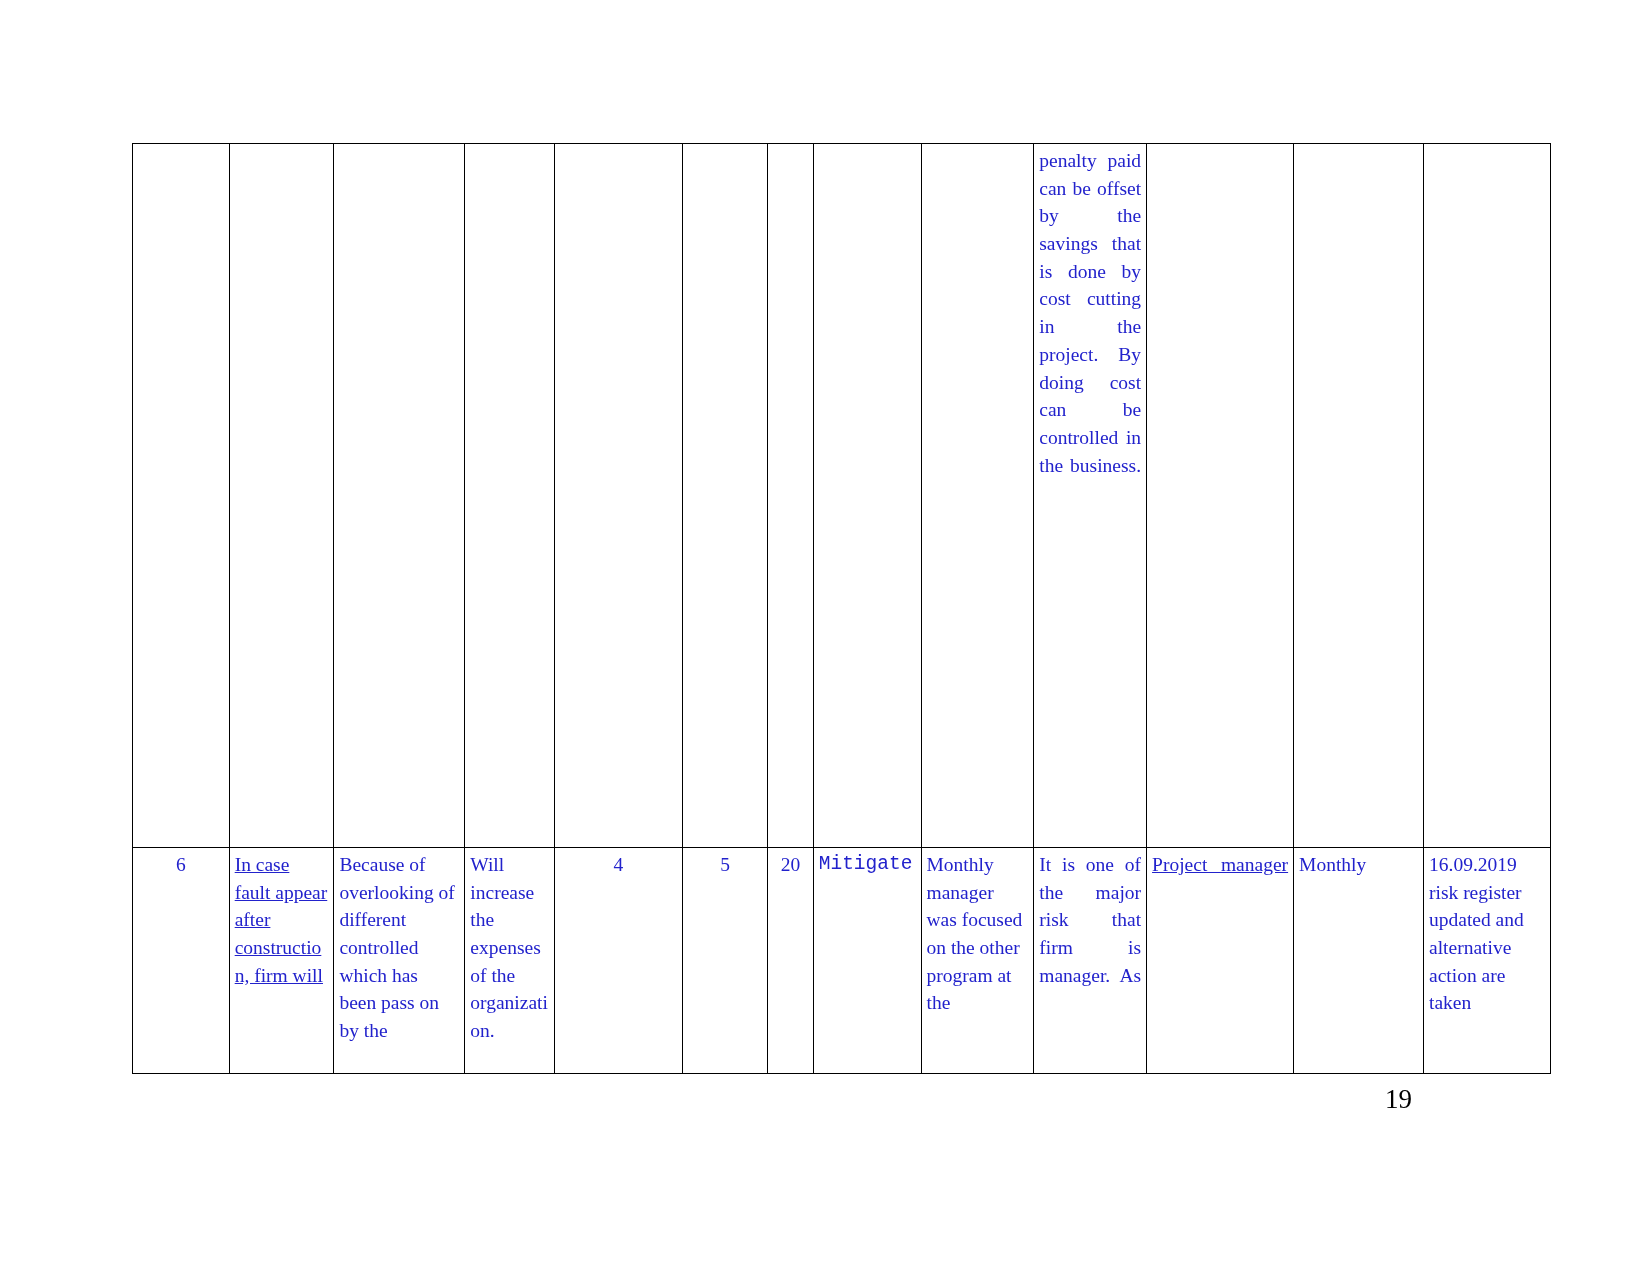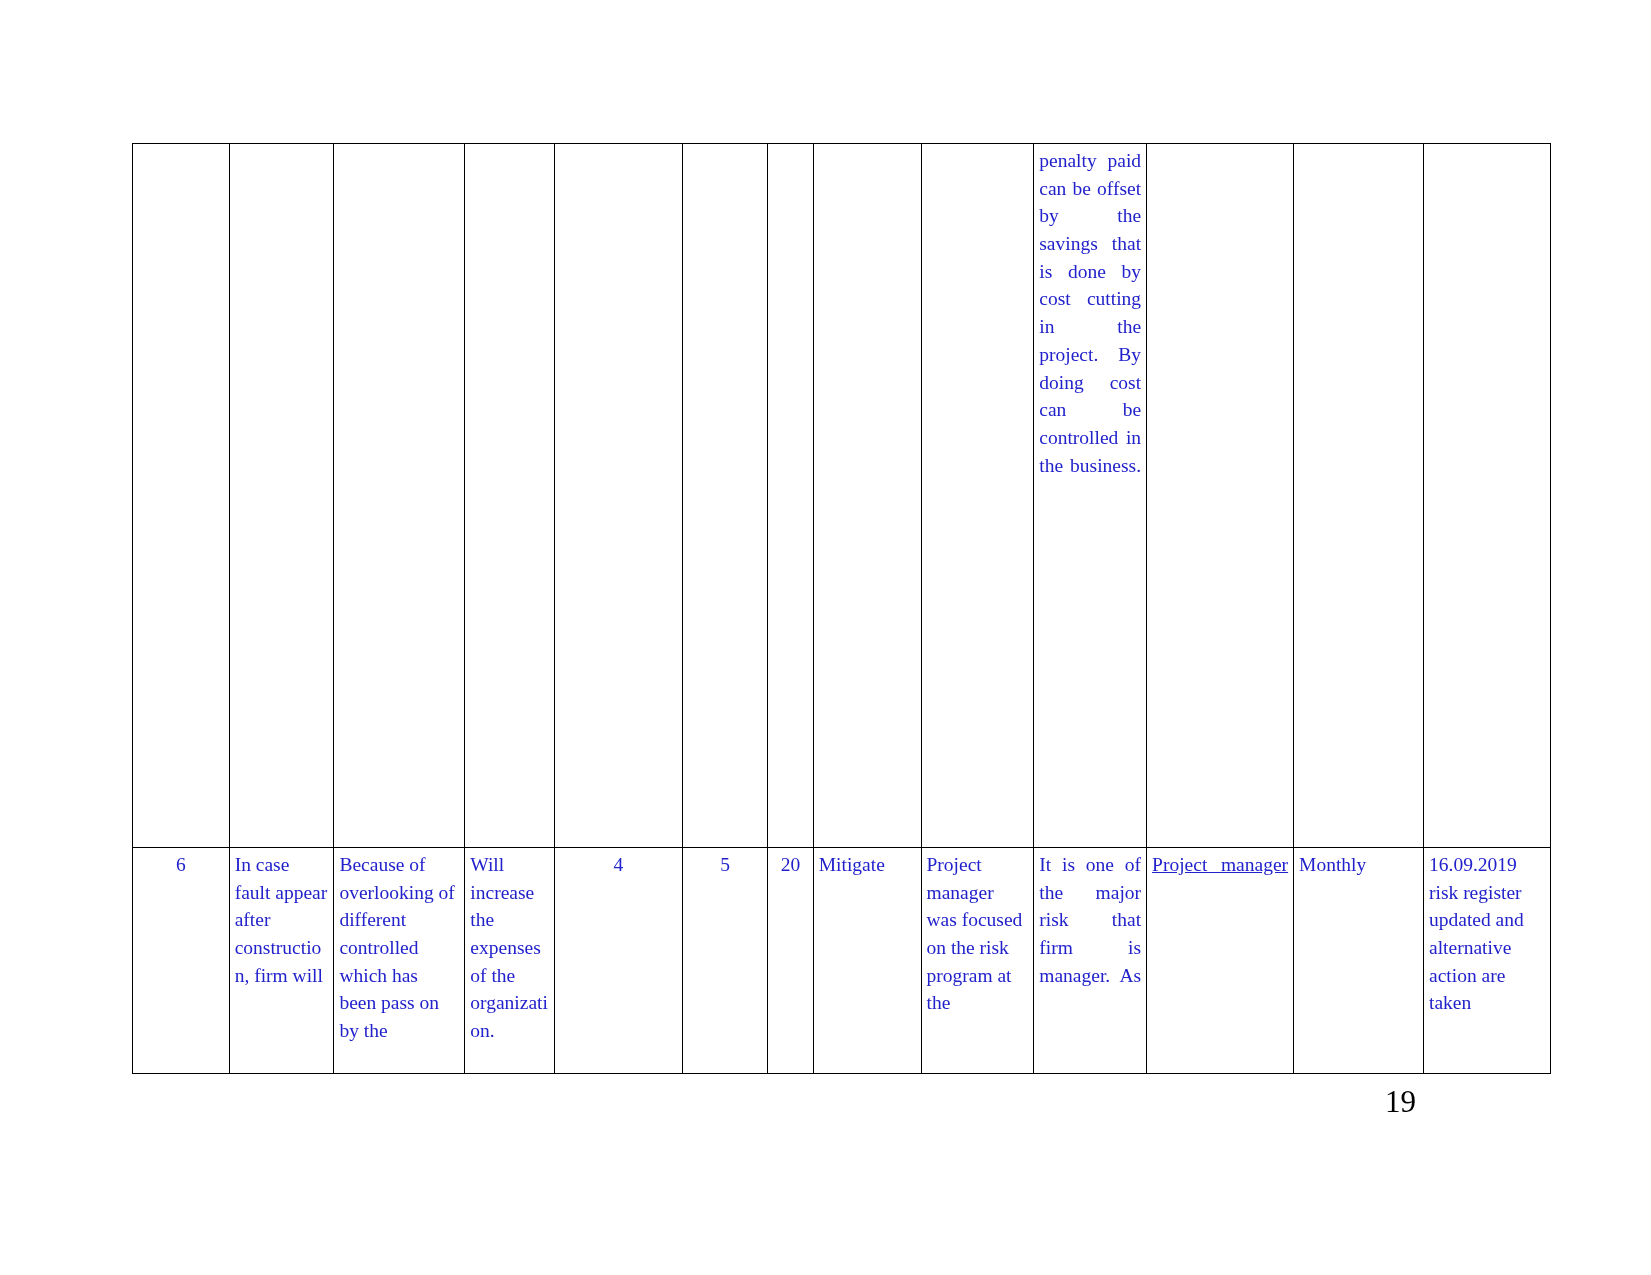--- a/index.html
+++ b/index.html
@@ -60,47 +60,47 @@
   .cont-cell .para { margin: 0; }
   .cont-cell .para::after {
     content: "";
     display: inline-block;
     width: 100%;
   }
 
   .row-data td { height: 222px; }
 
   .c-num      { width: 96px;  text-align: center; }
-  .c-risk     { width: 104px; }
+  .c-risk     { width: 104px; text-decoration: underline; }
   .c-cause    { width: 130px; }
   .c-effect   { width: 89px; margin-top: 40px;  }
   .c-prob     { width: 127px; text-align: center; }
   .c-impact   { width: 85px;  text-align: center; }
   .c-score    { width: 45px;  text-align: center; margin-top: 28px; }
-  .c-resp     { width: 107px; }
+  .c-resp     { width: 107px; font-family: Liberation Mono, monospace; }
   .c-owner    { width: 112px; }
   .c-desc     { width: 112px; text-align: justify; text-justify: inter-word; line-height: 2.12; margin-left: 45px; }
   .c-action   { width: 146px; line-height: 2.12; text-decoration: underline; }
   .c-freq     { width: 129px; }
   .c-status   { width: 126px; }
 
   .c-desc .para::after,
   .c-action .para::after {
     content: "";
     display: inline-block;
     width: 100%;
   }
   .c-action { text-align: justify; text-justify: inter-word; }
   .c-desc .para, .c-action .para { margin: 0; }
 
   .page-number {
     position: absolute;
     left: 1385px;
     top: 1084px;
-    font-size: 31px;
+    font-size: 27px;
     color: #000000;
     font-family: "Liberation Serif", "DejaVu Serif", serif;
   }
 </style>
 </head>
 <body>
 
 <div class="page">
 
   <table class="risk-table">
@@ -140,21 +140,21 @@
 
       <tr class="row-data">
         <td class="c-num">6</td>
         <td class="c-risk">In case fault appear after construction, firm will</td>
         <td class="c-cause">Because of overlooking of different controlled which has been pass on by the</td>
         <td class="c-effect">Will increase the expenses of the organization.</td>
         <td class="c-prob">4</td>
         <td class="c-impact">5</td>
         <td class="c-score">20</td>
         <td class="c-resp">Mitigate</td>
-        <td class="c-owner">Project manager was focused on the risk program at the</td>
+        <td class="c-owner">Monthly manager was focused on the other program at the</td>
         <td class="c-desc">
             <p class="para">It is one of the major risk that firm is manager. As</p>
           </td>
         <td class="c-action">
             <p class="para">Project manager</p>
           </td>
         <td class="c-freq">Monthly</td>
         <td class="c-status">16.09.2019 risk register updated and alternative action are taken</td>
       </tr>
     </tbody>

